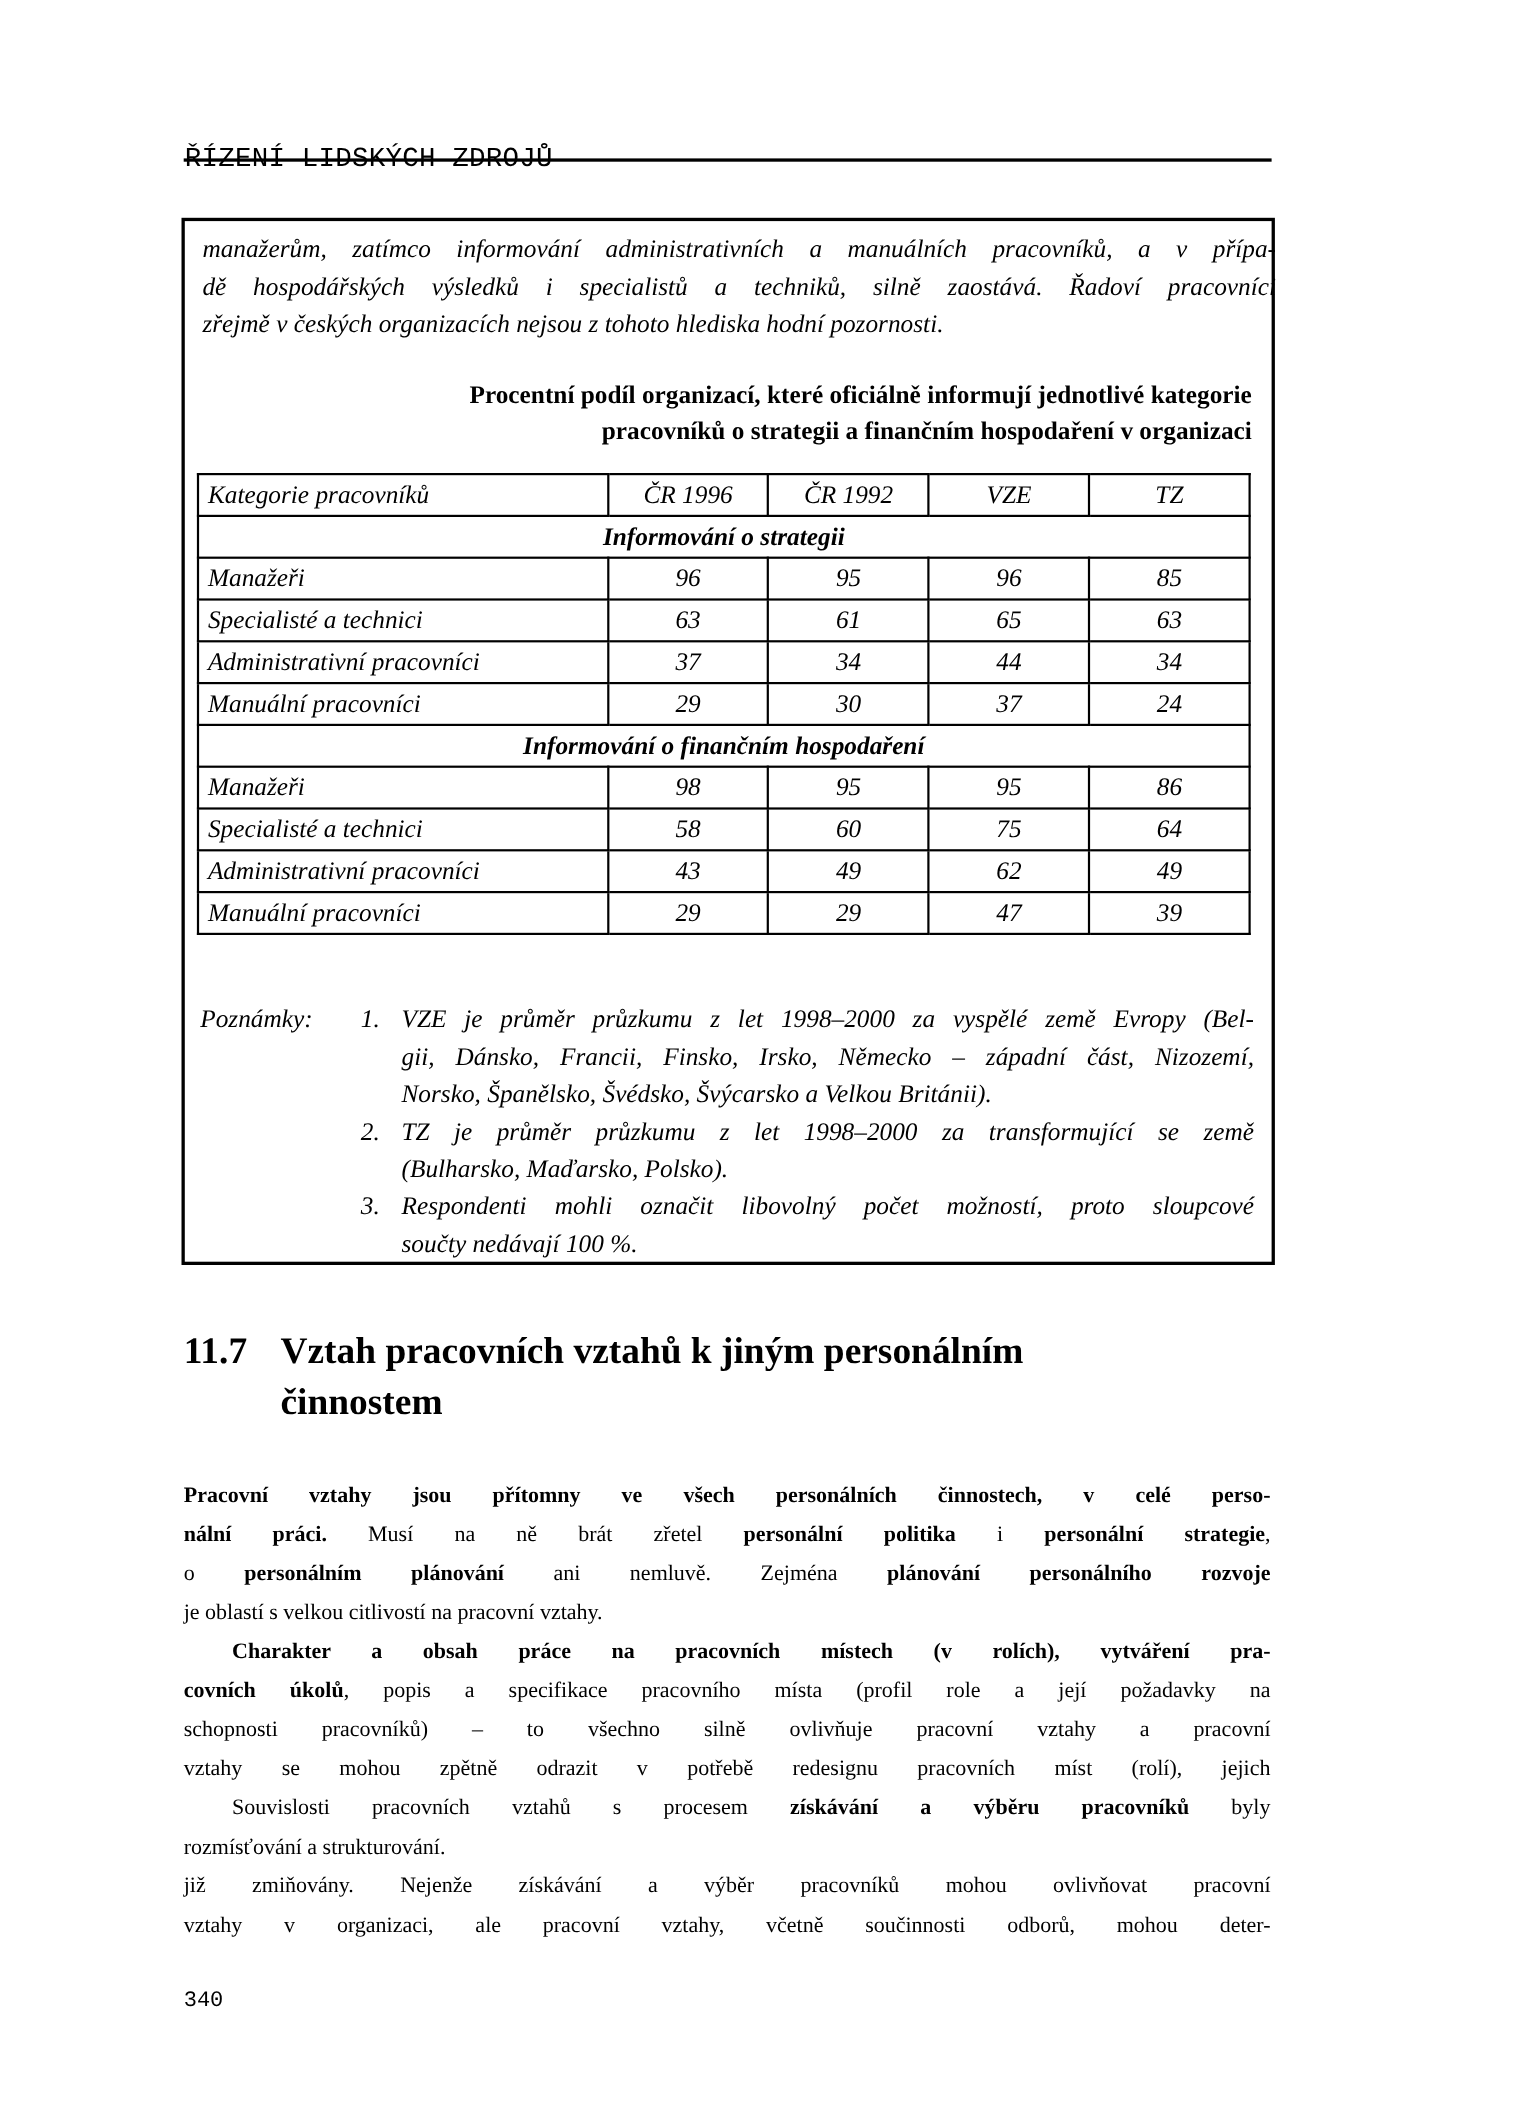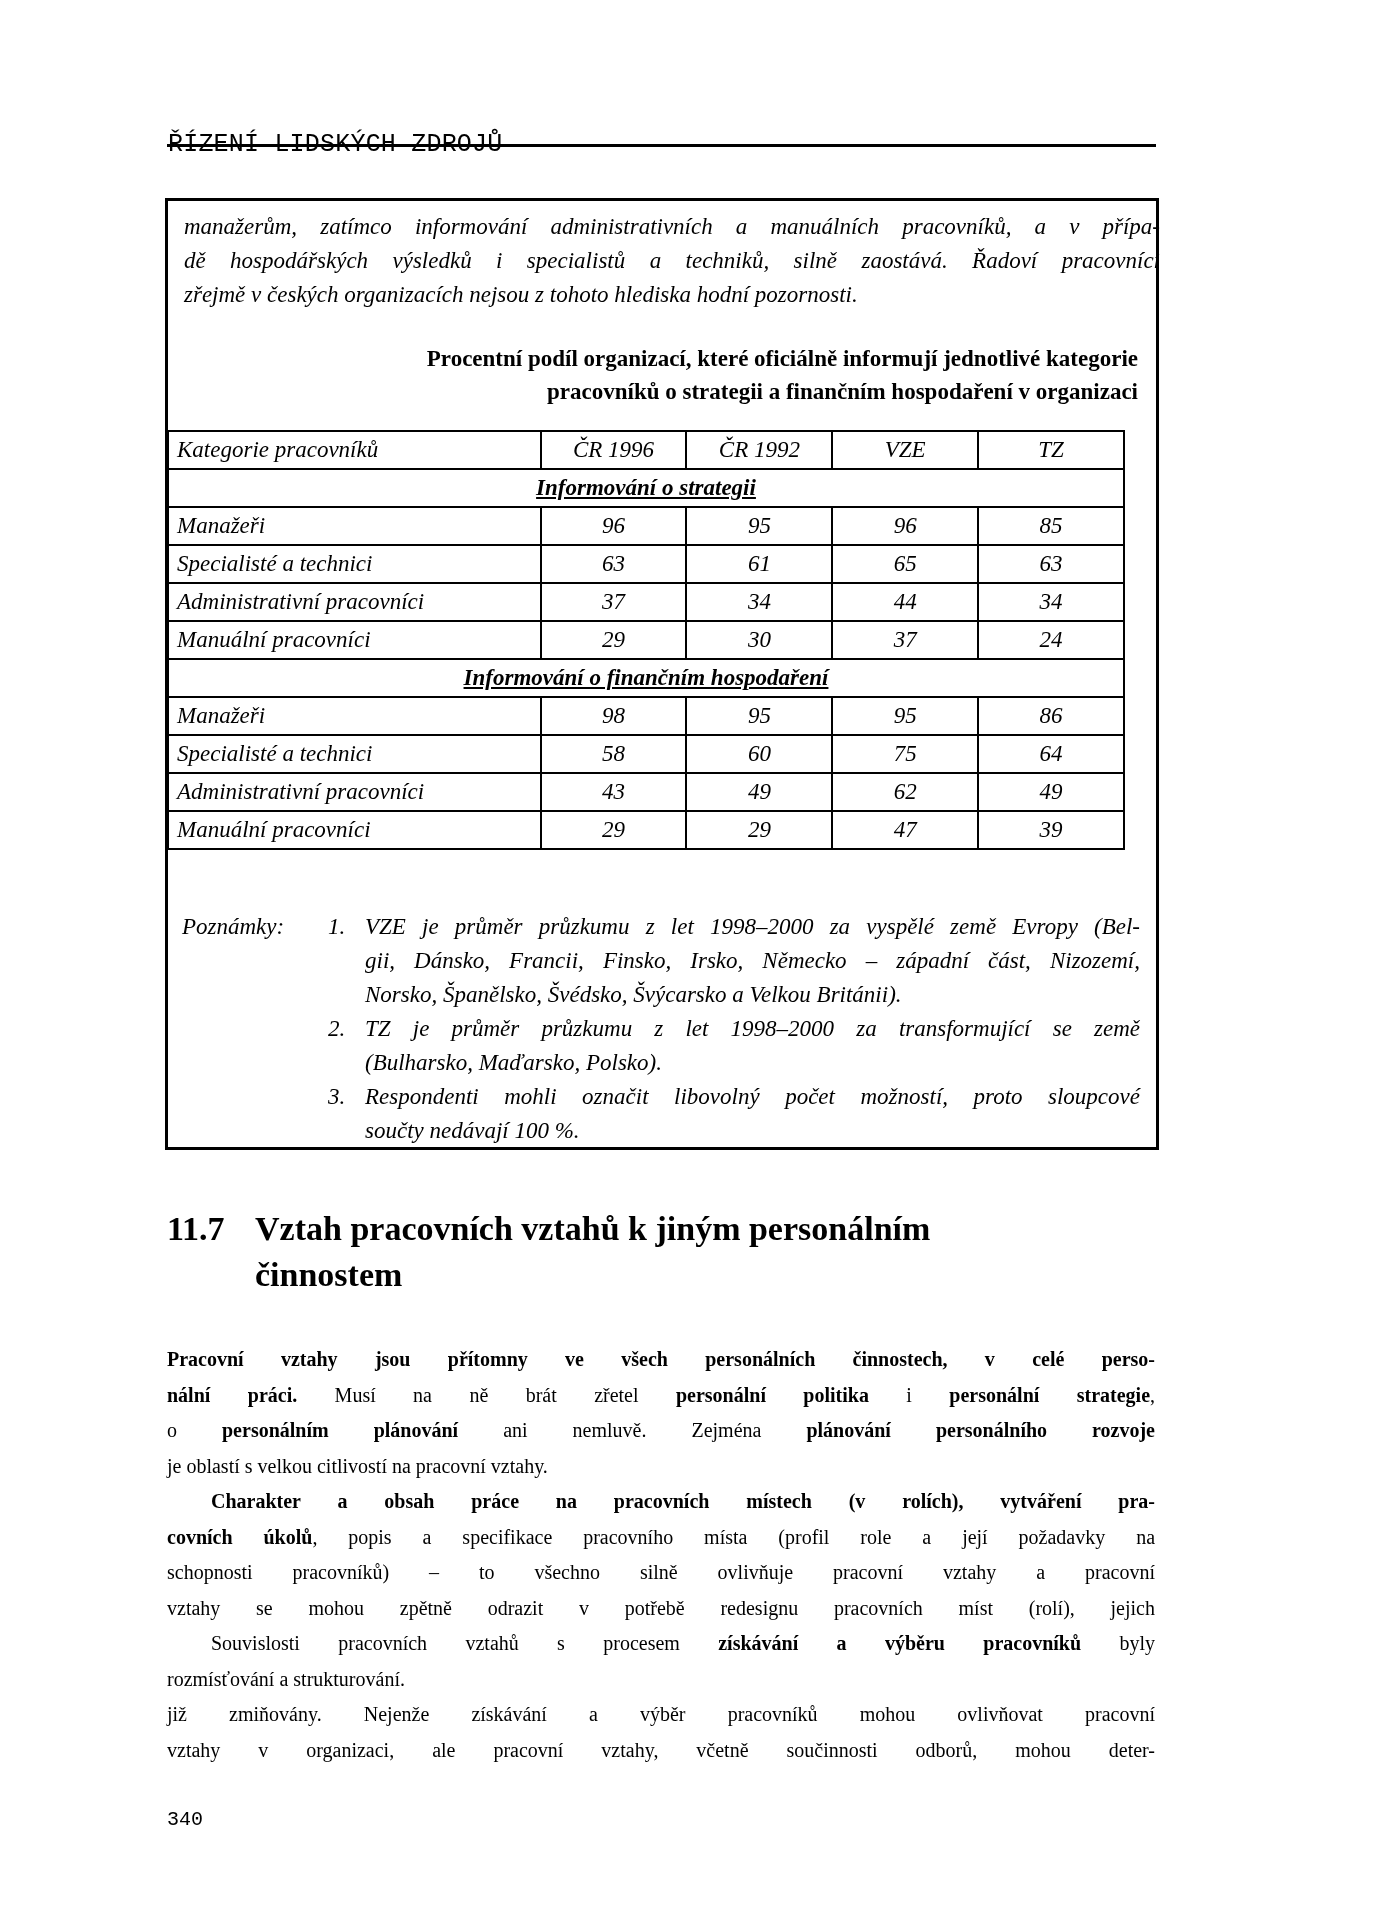--- a/index.html
+++ b/index.html
@@ -4,25 +4,25 @@
 <style>
   html, body { margin:0; padding:0; background:#ffffff; }
   body { width:1378px; height:1930px; position:relative; overflow:hidden; color:#000; }
   .running-head { position:absolute; left:168px; top:130px; font-family:Liberation Mono, monospace; font-size:25px; letter-spacing:0.2px; }
   .head-rule { position:absolute; left:167px; top:144px; width:989px; height:3px; background:#000; }
   .box { position:absolute; left:165px; top:198px; width:988px; height:946px; border:3px solid #000; }
   .intro { position:absolute; left:184px; top:210px; width:976px; font-family:"Liberation Serif", serif; font-style:italic; font-size:23px; line-height:34px; text-align:justify; }
   .intro span { display:block; text-align-last:justify; }
   .intro span.last { text-align-last:left; }
   .caption { position:absolute; left:180px; top:342px; width:958px; text-align:right; font-family:"Liberation Serif", serif; font-weight:bold; font-size:23px; line-height:33px; }
-  table.data { position:absolute; left:167px; top:430px; width:958px; border-collapse:collapse; font-family:"Liberation Serif", serif; font-style:italic; font-size:23px; }
+  table.data { position:absolute; left:179px; top:430px; width:958px; border-collapse:collapse; font-family:"Liberation Serif", serif; font-style:italic; font-size:23px; }
   table.data td, table.data th { border:2px solid #000; height:36px; padding:0 8px; font-weight:normal; }
   table.data td.num, table.data th.num { text-align:center; }
   table.data td.cat, table.data th.cat { text-align:left; }
-  table.data td.section { text-align:center; font-weight:bold;text-decoration:underline; }
+  table.data td.section { text-align:center; font-weight:bold; }
   table.data col.c0 { width:373px; } table.data col.cn { width:146px; }
   .notes { position:absolute; left:182px; top:910px; width:958px; font-family:"Liberation Serif", serif; font-style:italic; font-size:23px; line-height:34px; }
   .notes .label { position:absolute; left:0; top:0; }
   .notes .item { position:absolute; left:146px; width:812px; }
   .notes .num { position:absolute; left:0; }
   .notes .txt { margin-left:37px; display:block; text-align:justify; }
   .notes .txt span { display:block; text-align-last:justify; }
   .notes .txt span.last { text-align-last:left; }
   .section-heading { position:absolute; left:167px; top:1206px; font-family:"Liberation Serif", serif; font-weight:bold; font-size:34px; line-height:46px; }
   .section-heading .no { position:absolute; left:0; top:0; }

